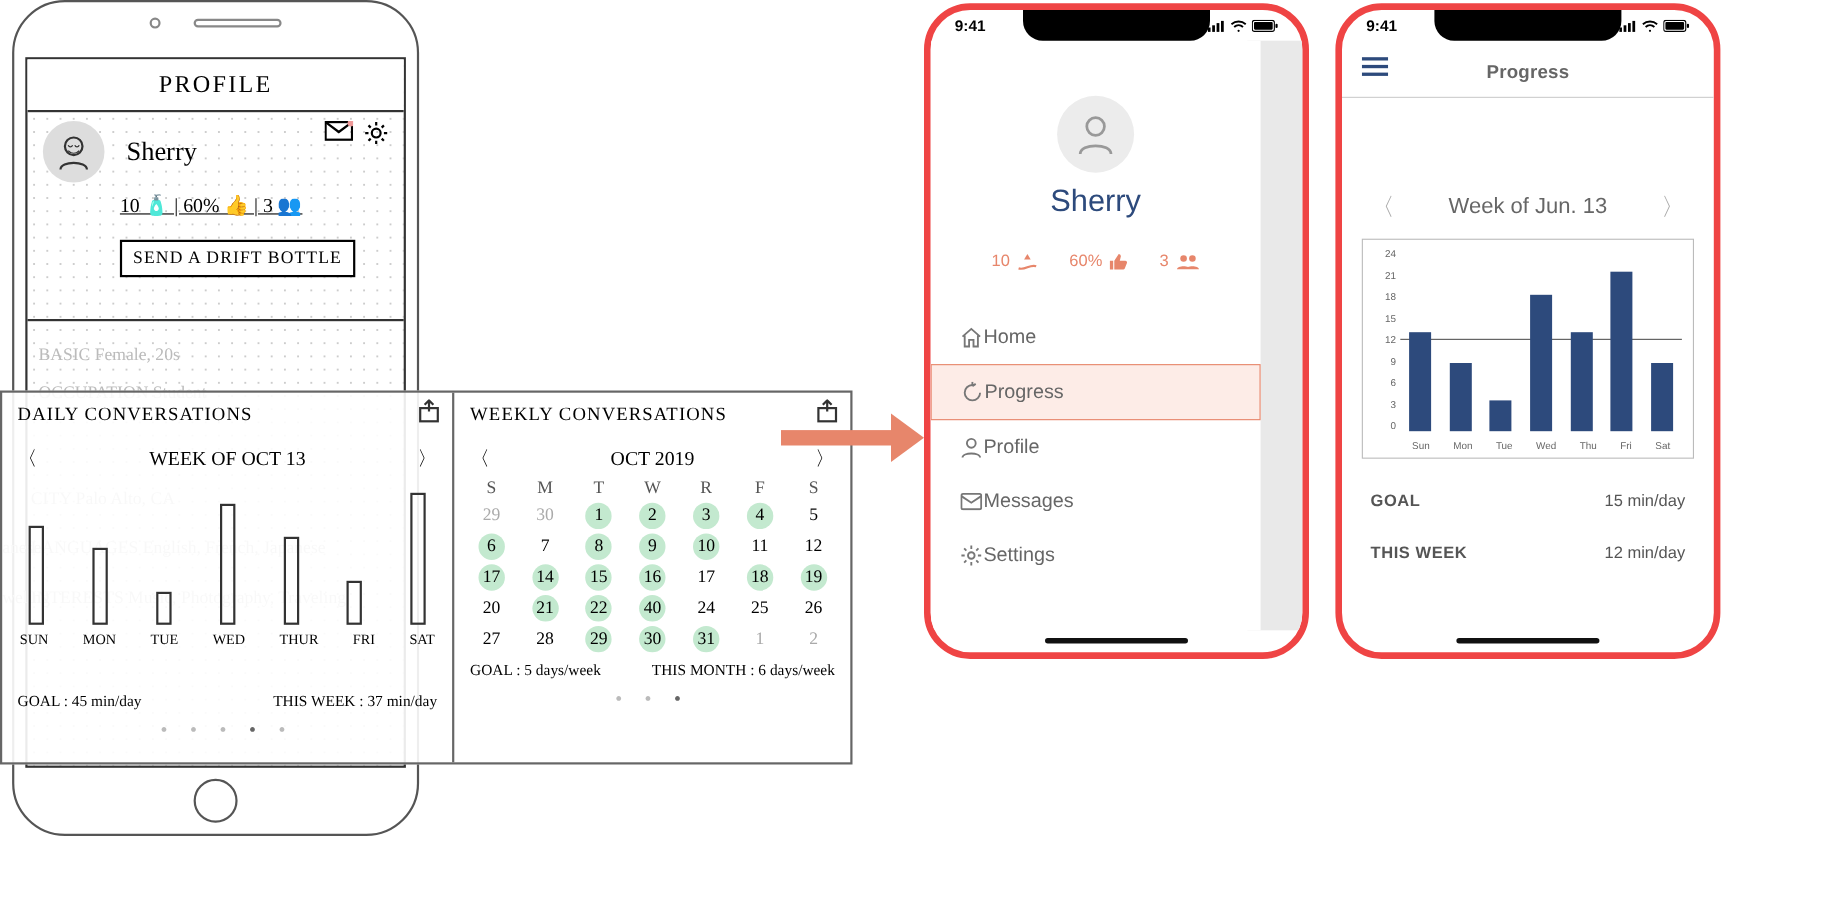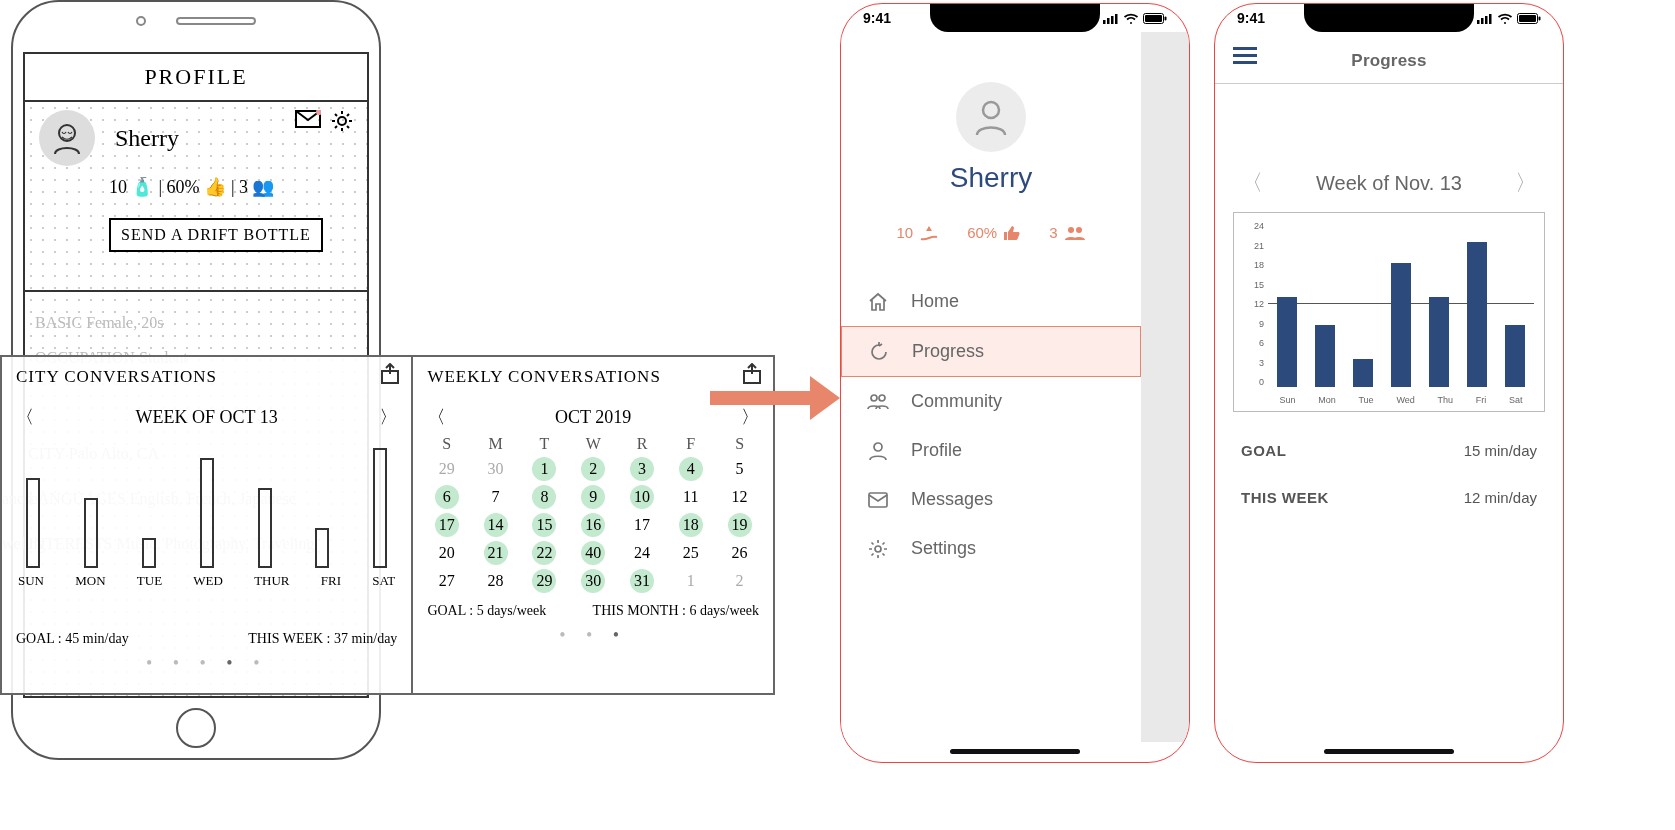--- a/index.html
+++ b/index.html
@@ -10,21 +10,21 @@
   .wf-notch-dot { position: absolute; top: 14px; left: 50%; transform: translateX(-60px); width: 10px; height: 10px; border: 2px solid #888; border-radius: 50%; }
   .wf-speaker { position: absolute; top: 15px; left: 50%; transform: translateX(-20px); width: 80px; height: 8px; border: 2px solid #888; border-radius: 4px; }
   .wf-screen { position: absolute; top: 50px; left: 10px; right: 10px; bottom: 60px; border: 2px solid #333; background: repeating-radial-gradient(circle, #ccc 0 1px, transparent 1px 12px); background-size: 12px 12px; }
   .wf-home { position: absolute; bottom: 10px; left: 50%; transform: translateX(-50%); width: 40px; height: 40px; border: 2px solid #555; border-radius: 50%; }
   .wf-header { height: 48px; border-bottom: 2px solid #333; display: flex; align-items: center; justify-content: center; font-family: "Comic Sans MS", cursive; font-size: 22px; letter-spacing: 2px; background: #fff; }
   .wf-profile-top { padding: 8px 14px; height: 190px; position: relative; border-bottom: 2px solid #333; }
   .wf-avatar { width: 56px; height: 56px; border-radius: 50%; background: #ddd; display:flex;align-items:center;justify-content:center; }
   .wf-row { display: flex; align-items: center; gap: 10px; }
   .wf-name { font-family: "Comic Sans MS", cursive; font-size: 24px; margin-left: 10px; }
   .wf-icons { position: absolute; right: 14px; top: 8px; display: flex; gap: 10px; }
-  .wf-stats { font-family: "Comic Sans MS", cursive; font-size: 18px; margin-left: 70px; margin-top: 10px; }
+  .wf-stats { font-family: "Comic Sans MS", cursive; font-size: 18px; margin-left: 70px; margin-top: 10px; text-decoration: underline; }
   .wf-cta { display:inline-block; margin-left: 70px; margin-top: 20px; border: 2px solid #000; padding: 6px 10px; font-family: "Comic Sans MS", cursive; font-size: 16px; letter-spacing: 1px; background:#fff;}
   .wf-overlay-text { position: absolute; font-family: "Comic Sans MS", cursive; color: #bbb; font-size: 16px; white-space: nowrap; }
 
   
   .sketch-panels { position: absolute; left: 0; top: 355px; width: 775px; height: 340px; background: rgba(255,255,255,0.9); border: 2px solid #666; display: flex; }
   .sketch-panel { flex: 1; border-right: 2px solid #666; padding: 10px 14px; position: relative; font-family: "Comic Sans MS", cursive; font-size: 16px; }
   .sketch-panel:last-child { border-right: none; }
   .sketch-title { font-size: 17px; letter-spacing: 1px; }
   .sketch-share { position: absolute; right: 10px; top: 6px; }
   .sketch-nav { display:flex; align-items:center; justify-content: space-between; margin-top: 18px; font-size: 18px; }
@@ -39,37 +39,37 @@
   .cal-day.dim { color:#aaa; }
   .dots-row { text-align:center; letter-spacing:8px; color:#bbb; font-size:18px; margin-top:6px;}
   .dots-row .active { color:#666; }
 
   
   .big-arrow { position: absolute; left: 710px; top: 380px; width: 130px; height: 36px; display:flex; align-items:center; }
   .big-arrow .shaft { flex:1; height: 14px; background: #e7866b; }
   .big-arrow .head { width:0; height:0; border-top:22px solid transparent; border-bottom:22px solid transparent; border-left:30px solid #e7866b; }
 
   
-  .hifi-phone { position: absolute; width: 350px; height: 760px; border: 1px solid #ef4444; border-radius: 42px; overflow:hidden; background:#fff;}
+  .hifi-phone { position: absolute; width: 350px; height: 596px; border: 6px solid #ef4444; border-radius: 42px; overflow:hidden; background:#fff;}
   .hifi-a { left: 840px; top: 3px; }
   .hifi-b { left: 1214px; top: 3px; }
   .hifi-notch { position:absolute; top:0; left:50%; transform:translateX(-50%); width: 170px; height: 28px; background:#000; border-bottom-left-radius: 18px; border-bottom-right-radius: 18px; z-index:10;}
   .hifi-status { position:absolute; top:6px; left:0; right:0; display:flex; justify-content:space-between; padding:0 22px; font-size:14px; font-weight:600; z-index:5;}
   .status-icons { display:flex; gap:4px; align-items:center; }
   .hifi-home-indicator { position:absolute; bottom:8px; left:50%; transform:translateX(-50%); width:130px; height:5px; background:#111; border-radius:3px; }
 
   
   .drawer { position:absolute; top:28px; left:0; width: 300px; bottom: 20px; background:#fff; }
   .drawer-shadow { position:absolute; top:28px; right:0; width:50px; bottom:20px; background:#e9e9e9;}
   .drawer-avatar { width:70px; height:70px; border-radius:50%; background:#ececec; margin: 50px auto 10px; display:flex; align-items:center; justify-content:center; }
   .drawer-name { text-align:center; color:#2d4a7c; font-size:28px; font-weight:300; margin-top:4px; }
   .drawer-stats { display:flex; justify-content:center; gap:28px; margin-top:30px; color:#e7866b; font-size:15px; }
   .drawer-stats .stat { display:flex; align-items:center; gap:6px; }
   .drawer-list { margin-top: 36px; }
-  .drawer-item { display:flex; align-items:center; gap:22px; padding: 14px 26px; color:#666; font-size:18px; }
+  .drawer-item { display:flex; align-items:center; padding: 14px 26px; color:#666; font-size:18px; }
   .drawer-item.selected { background:#fdece7; border:1px solid #e7866b; }
   .drawer-icon { width:22px; display:flex; justify-content:center; color:#777;}
 
   
   .pg-header { margin-top: 34px; height: 46px; border-bottom:1px solid #ccc; display:flex; align-items:center; justify-content:center; position:relative; }
   .pg-ham { position:absolute; left:18px; top:8px; color:#2d4a7c; }
   .pg-title { color:#666; font-weight:600; font-size:17px; letter-spacing:0.2px; }
   .pg-week-nav { display:flex; align-items:center; justify-content:space-between; margin: 80px 18px 10px; color:#666; font-size:20px; }
   .pg-week-nav .arrow-btn { color:#aaa; font-size:22px; padding:4px 8px;}
   .pg-chart-box { margin: 8px 18px 0; border:1px solid #bbb; height: 200px; position:relative; padding: 8px 10px 24px 36px; }
@@ -134,21 +134,21 @@
 
 <div class="wf-overlay-text" style="left:28px; top:445px">CITY  Palo Alto, CA</div>
 <div class="wf-overlay-text" style="left:28px; top:490px">LANGUAGES  English, French, Japanese</div>
 <div class="wf-overlay-text" style="left:28px; top:535px">INTERESTS  Music, Photography, Traveling</div>
 <div class="wf-overlay-text" style="left:2px; top:490px">anese</div>
 <div class="wf-overlay-text" style="left:2px; top:535px">weling</div>
 
 <div class="sketch-panels">
 
   <div class="sketch-panel" style="flex:1.15">
-    <div class="sketch-title">CITY CONVERSATIONS</div>
+    <div class="sketch-title">DAILY CONVERSATIONS</div>
     <span class="sketch-share">
       <svg width="22" height="22" viewBox="0 0 22 22">
           <rect x="3" y="8" width="16" height="12" fill="none" stroke="#333" stroke-width="2"></rect>
           <path d="M11 1v10M7 5l4-4 4 4" fill="none" stroke="#333" stroke-width="2"></path>
         </svg>
     </span>
     <div class="sketch-nav">
       <span>〈</span>
       <span>WEEK OF OCT 13</span>
       <span>〉</span>
@@ -327,30 +327,20 @@
           <span class="drawer-icon">
             <svg width="20" height="20" viewBox="0 0 20 20">
               <path d="M10 3a7 7 0 107 7" fill="none" stroke="#777" stroke-width="1.7"></path>
               <path d="M10 0v4M13 2l-3 2" stroke="#777" stroke-width="1.7"></path>
             </svg>
           </span>
           <span>Progress</span>
         </div>
         <div class="drawer-item">
           <span class="drawer-icon">
-            <svg width="22" height="16" viewBox="0 0 22 16">
-              <circle cx="7" cy="4" r="3" fill="none" stroke="#777" stroke-width="1.7"></circle>
-              <circle cx="15" cy="4" r="3" fill="none" stroke="#777" stroke-width="1.7"></circle>
-              <path d="M1 15c0-4 12-4 12 0M9 15c0-4 12-4 12 0" fill="none" stroke="#777" stroke-width="1.7"></path>
-            </svg>
-          </span>
-          <span>Community</span>
-        </div>
-        <div class="drawer-item">
-          <span class="drawer-icon">
             <svg width="20" height="20" viewBox="0 0 20 20">
               <circle cx="10" cy="6" r="4" fill="none" stroke="#777" stroke-width="1.7"></circle>
               <path d="M2 19c0-5 16-5 16 0" fill="none" stroke="#777" stroke-width="1.7"></path>
             </svg>
           </span>
           <span>Profile</span>
         </div>
         <div class="drawer-item">
           <span class="drawer-icon">
             <svg width="20" height="16" viewBox="0 0 20 16">
@@ -407,21 +397,21 @@
       <svg width="24" height="20" viewBox="0 0 24 20">
           <rect y="1" width="24" height="3" fill="#2d4a7c"></rect>
           <rect y="8" width="24" height="3" fill="#2d4a7c"></rect>
           <rect y="15" width="24" height="3" fill="#2d4a7c"></rect>
         </svg>
     </span>
     <span class="pg-title">Progress</span>
   </div>
   <div class="pg-week-nav">
     <span class="arrow-btn">〈</span>
-    <span>Week of Nov. 13</span>
+    <span>Week of Jun. 13</span>
     <span class="arrow-btn">〉</span>
   </div>
   <div class="pg-chart-box">
     <div class="pg-yaxis" id="pg-yaxis">
         <span>24</span>
         <span>21</span>
         <span>18</span>
         <span>15</span>
         <span>12</span>
         <span>9</span>

